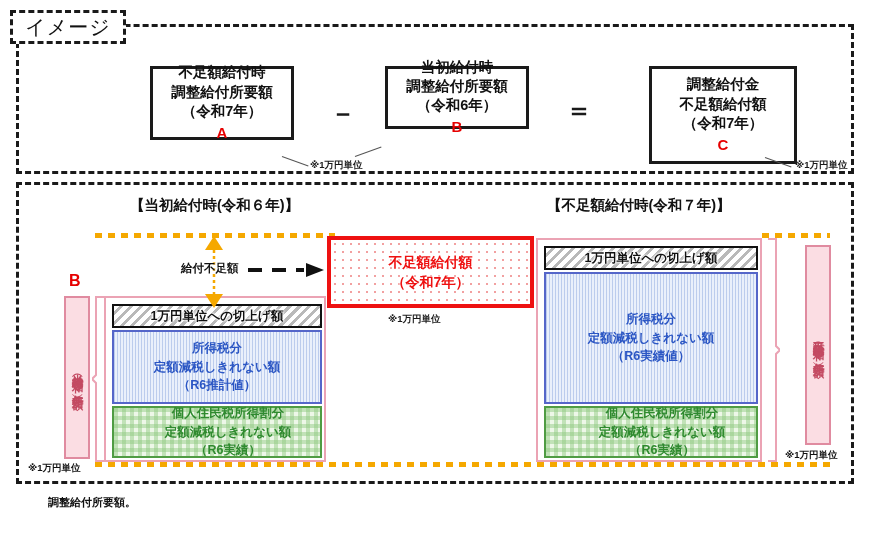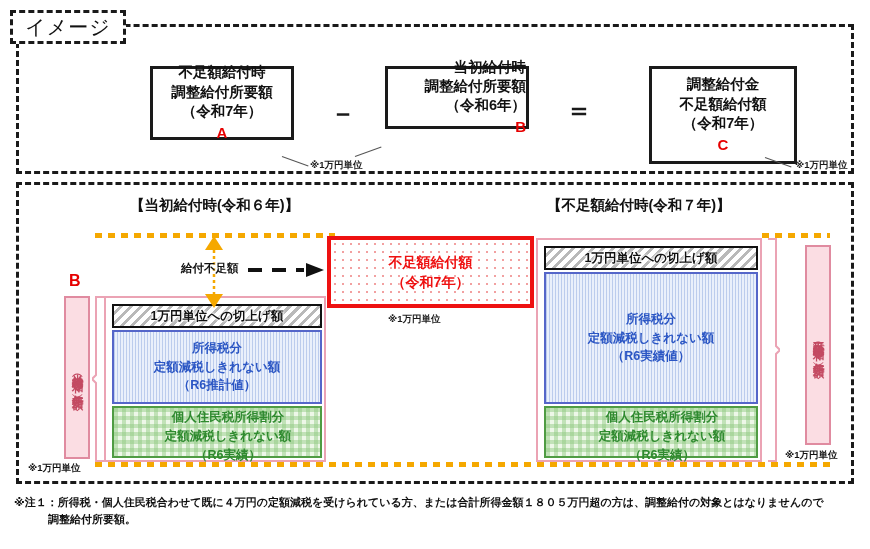--- a/index.html
+++ b/index.html
@@ -48,21 +48,21 @@
     border: 3px solid #1a1a1a;
     background: #fff;
     display: flex; flex-direction: column;
     align-items: center; justify-content: center;
     line-height: 1.32;
     font-size: 14.5px; font-weight: bold;
   }
   .formula-box .ln { display: block; white-space: nowrap; }
   .formula-box .lbl { color: #e60000; font-size: 15px; font-weight: bold; margin-top: 2px; }
   #fbox-a { left: 150px; top: 66px; width: 144px; height: 74px; }
-  #fbox-b { left: 385px; top: 66px; width: 144px; height: 63px; align-items: flex-end; }
+  #fbox-b { left: 385px; top: 66px; width: 144px; height: 63px; }
   #fbox-c { left: 649px; top: 66px; width: 148px; height: 98px; }
 
   .op {
     position: absolute;
     font-size: 26px; font-weight: bold;
     color: #1a1a1a;
   }
   #op-minus { left: 330px; top: 96px; }
   #op-equals { left: 566px; top: 93px; }
 
@@ -116,21 +116,21 @@
     font-size: 12.5px; font-weight: bold; color: #2b56c4;
     line-height: 1.5; white-space: nowrap;
   }
   .blk-green {
     border: 2px solid #4f9c43;
     background-color: #edf7e8;
     background-image:
       repeating-linear-gradient(to right, rgba(140,200,125,.45) 0 4px, transparent 4px 8px),
       repeating-linear-gradient(to bottom, rgba(140,200,125,.45) 0 4px, transparent 4px 8px);
     display: flex; flex-direction: column;
-    align-items: center; 
+    align-items: center; justify-content: center;
     font-size: 12.5px; font-weight: bold; color: #2f8a2f;
     line-height: 1.5; white-space: nowrap; padding-left: 22px;
   }
 
   
   .pink-wrap {
     position: absolute;
     border: 2px solid #eba3b4;
     background: #fff;
   }
@@ -320,15 +320,14 @@
 <div class="vunit" id="vunit-a">※1万円単位</div>
 
 <svg class="bracket" style="left:92px; top:296px; width:14px; height:166px;">
   <path d="M12,1 L4,1 L4,79 L0,83 L4,87 L4,165 L12,165" fill="none" stroke="#eba3b4" stroke-width="2"></path>
 </svg>
 <svg class="bracket" style="left:766px; top:238px; width:14px; height:224px;">
   <path d="M2,1 L10,1 L10,108 L14,112 L10,116 L10,223 L2,223" fill="none" stroke="#eba3b4" stroke-width="2"></path>
 </svg>
 
 <div id="notes">
-  <span class="note">※注１：所得税・個人住民税合わせて既に４万円の定額減税を受けられている方、または合計所得金額１８０５万円超の方は、調整給付の対象とはなりませんので</span>
   <span class="cont">調整給付所要額。</span>
 </div>
 
 </body></html>

